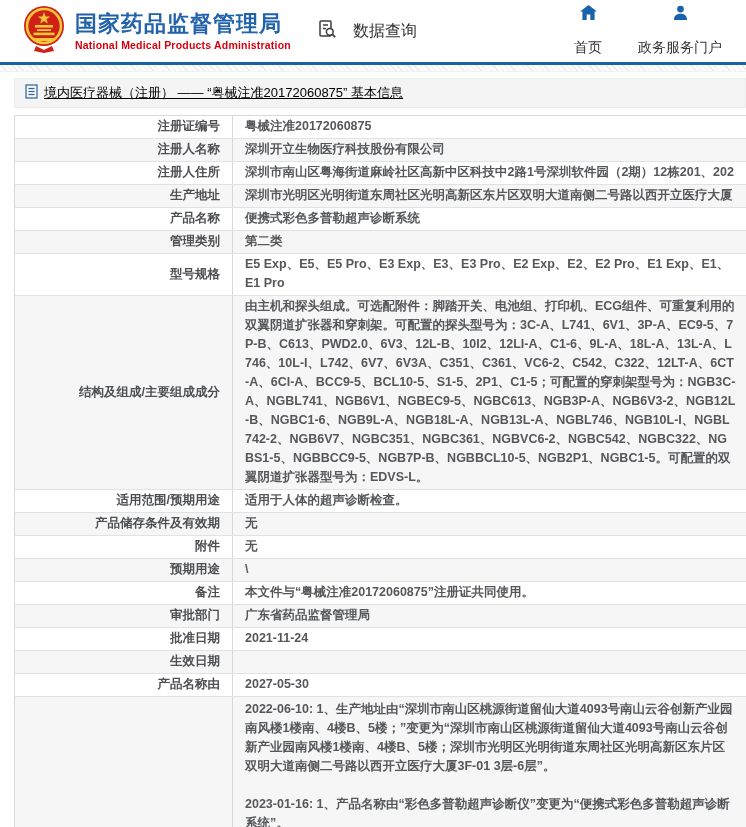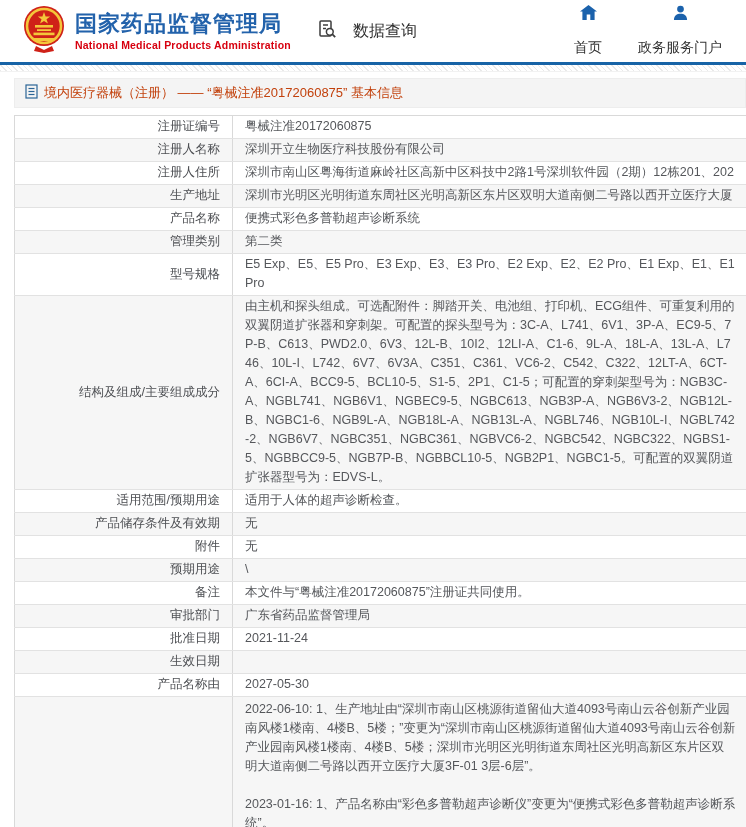--- a/index.html
+++ b/index.html
@@ -19,28 +19,28 @@
   .nav-item { display:flex; flex-direction:column; align-items:center; gap:16px;
     font-size:14px; color:#333; text-decoration:none; cursor:pointer; }
   .hatch-strip { height:7px;
     background:repeating-linear-gradient(45deg,#e9e9e9 0 1px,#ffffff 1px 4px);
     border-bottom:1px solid #f2f2f2; }
 
   
   main { margin:6px 0 0 14px; }
   .breadcrumb { height:30px; background:#f4f4f4; border:1px solid #ededed;
     display:flex; align-items:center; gap:6px; padding:0 10px;
-    font-size:13px; color:#c2410c; }
+    font-size:13px; color:#000000;text-decoration:underline; }
 
   table.info-table { width:100%; border-collapse:collapse; margin-top:7px;
     table-layout:fixed; border-top:1px solid #d9d9d9; border-left:1px solid #d9d9d9; }
   .info-table tr { background:#fff; }
   .info-table tr:nth-child(even) { background:#f6f6f6; }
   .info-table th, .info-table td { border-bottom:1px solid #e2e2e2;
-    font-size:12.5px; line-height:19px; font-weight:normal; }
+    font-size:12.5px; line-height:19px; font-weight:bold; }
   .info-table th.label-cell { width:218px; text-align:right; vertical-align:middle;
     padding:1px 12px 2px 6px; border-right:1px solid #d9d9d9; color:#4d4f53; }
   .info-table td.value-cell { padding:1px 10px 2px 12px; vertical-align:middle;
     text-align:left; color:#55575b; white-space:pre-wrap; word-break:break-all; }
   .info-table tr.tall { height:392px; }
   .info-table tr.tall td.value-cell { vertical-align:top; padding-top:3px; }
 </style>
 </head>
 <body>
 

